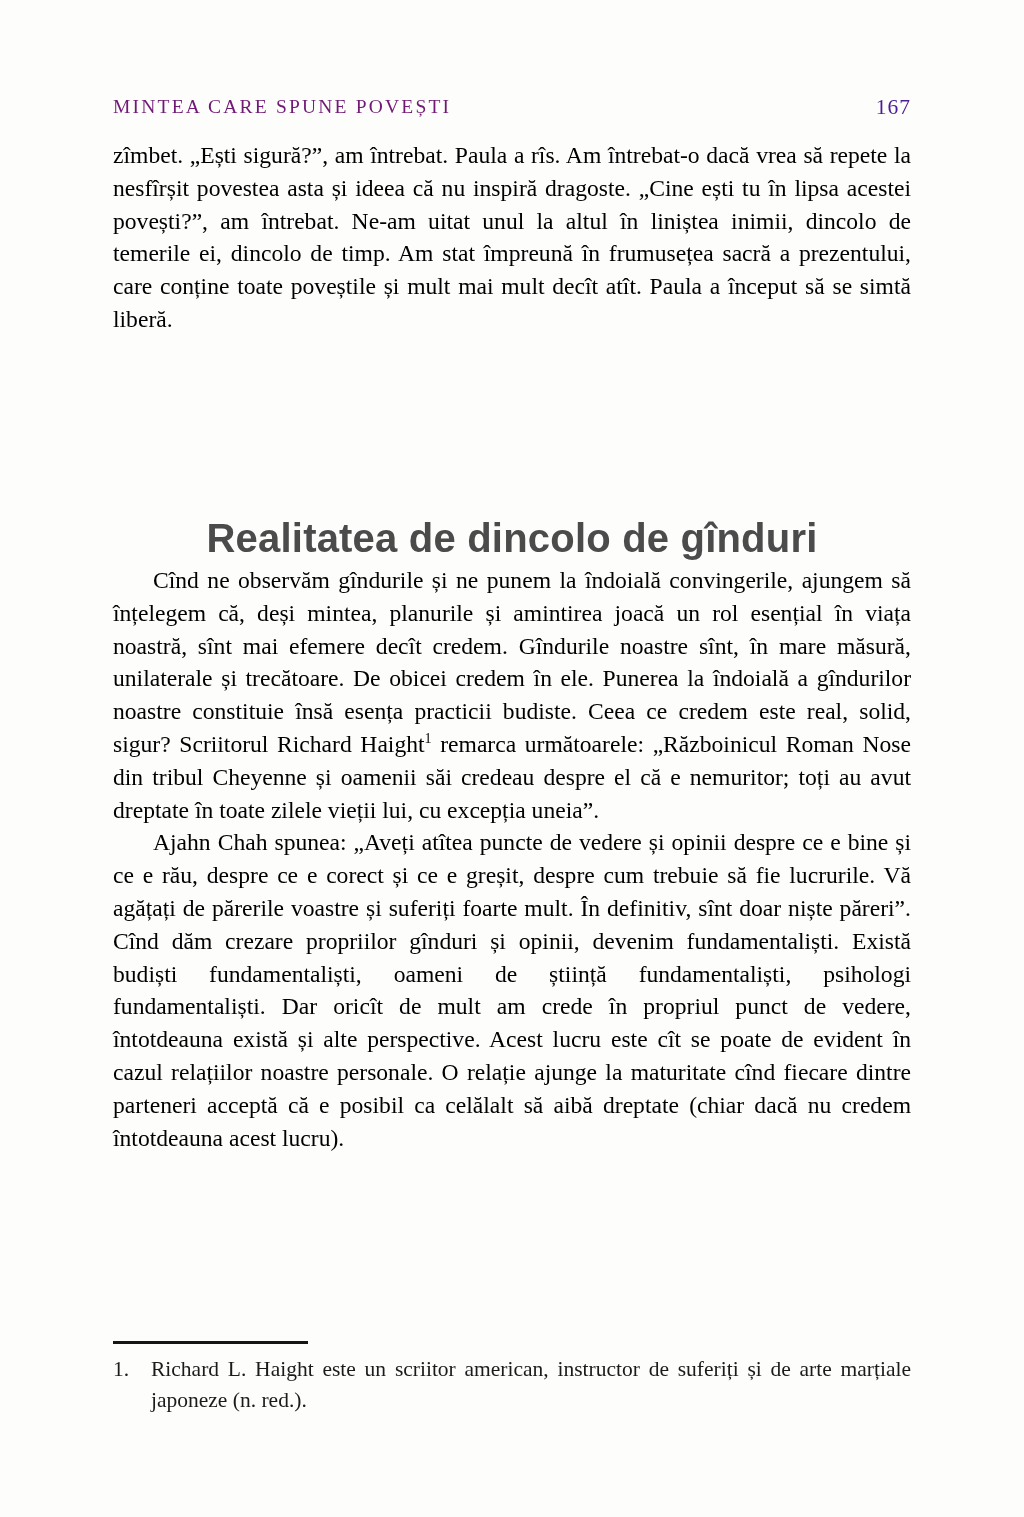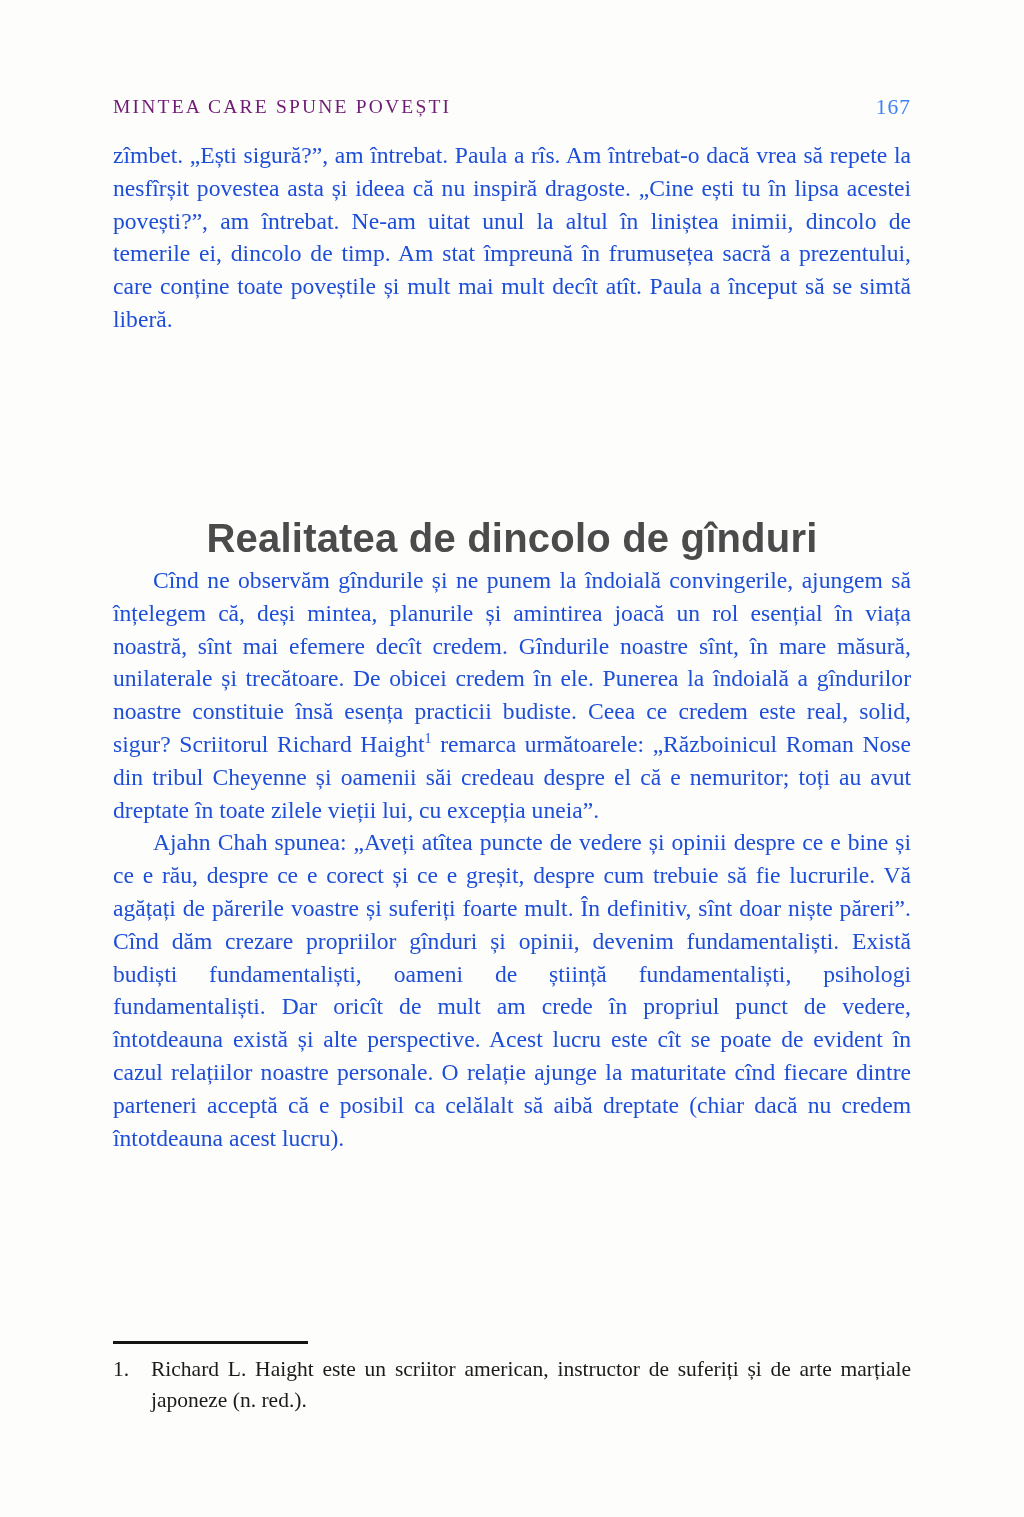--- a/index.html
+++ b/index.html
@@ -27,29 +27,29 @@
     letter-spacing: 2.2px;
     color: #701a75;
     white-space: nowrap;
   }
   .page-number {
     position: absolute;
     right: 0;
     top: -1px;
     font-size: 21.5px;
     letter-spacing: 1px;
-    color: #3b82f6;
+    color: #4c1d95;
   }
 
   
   .body-text {
     font-size: 23.6px;
     line-height: 32.8px;
     text-align: justify;
-    color: #1d4ed8;
+    color: #000000;
   }
   .opening-paragraph {
     position: absolute;
     top: 139px;
     left: 113px;
     width: 798px;
   }
   .opening-paragraph p { margin: 0; }
 
   .section-heading {

